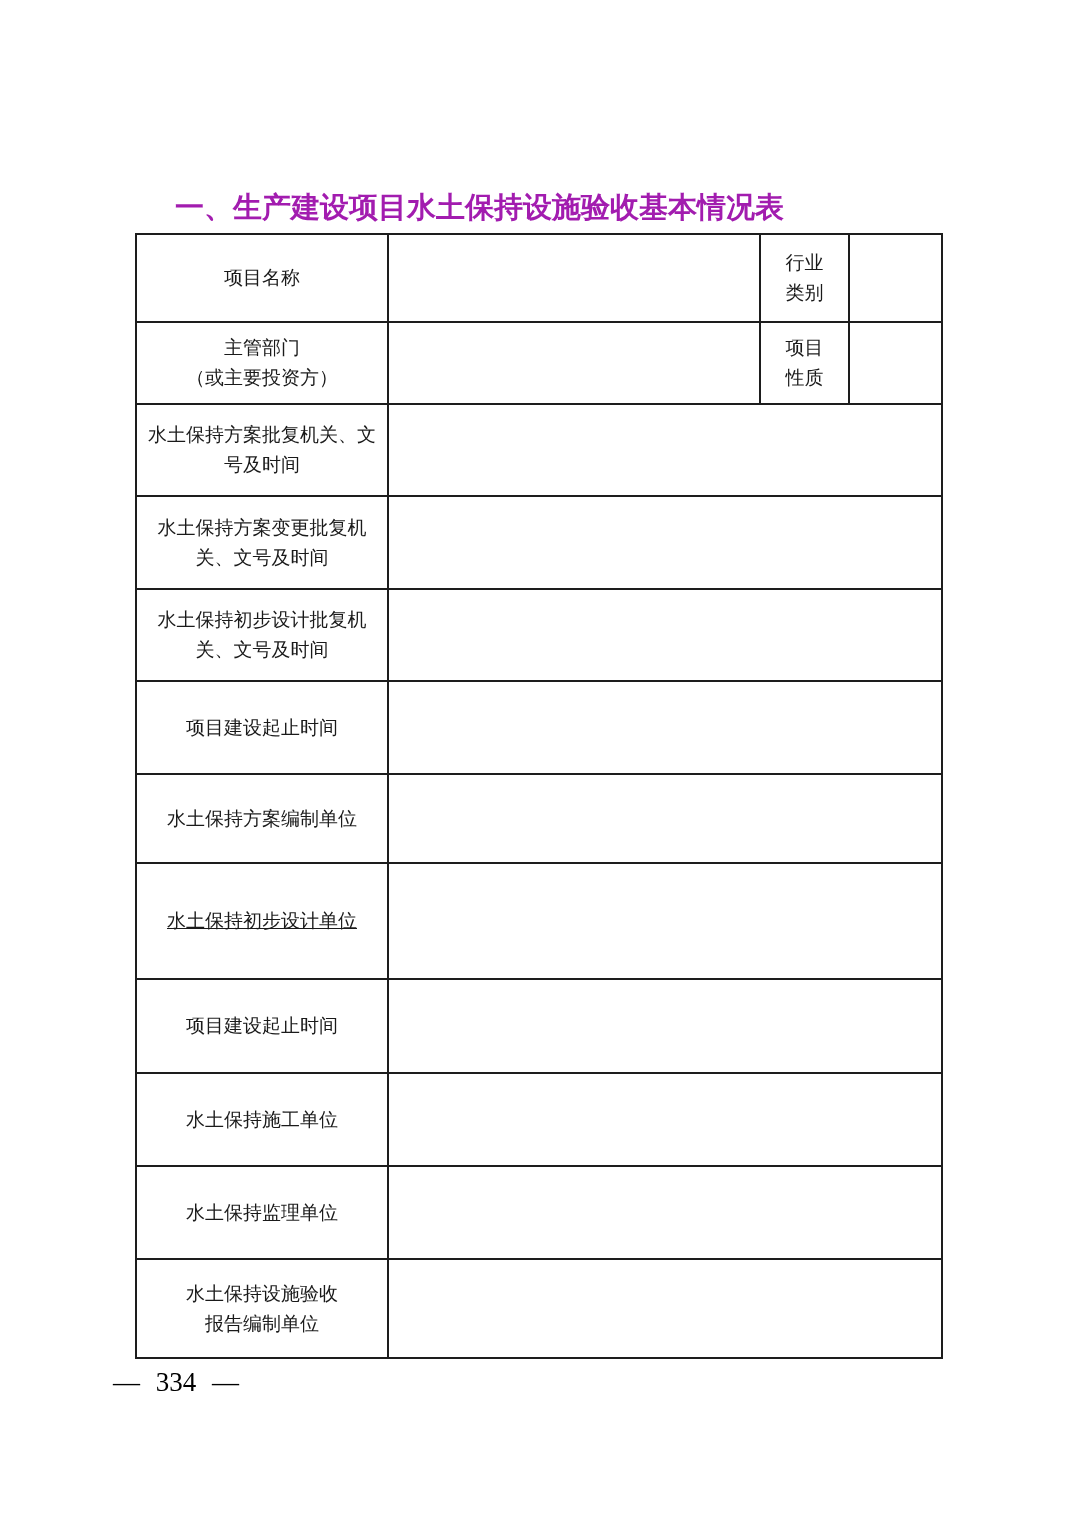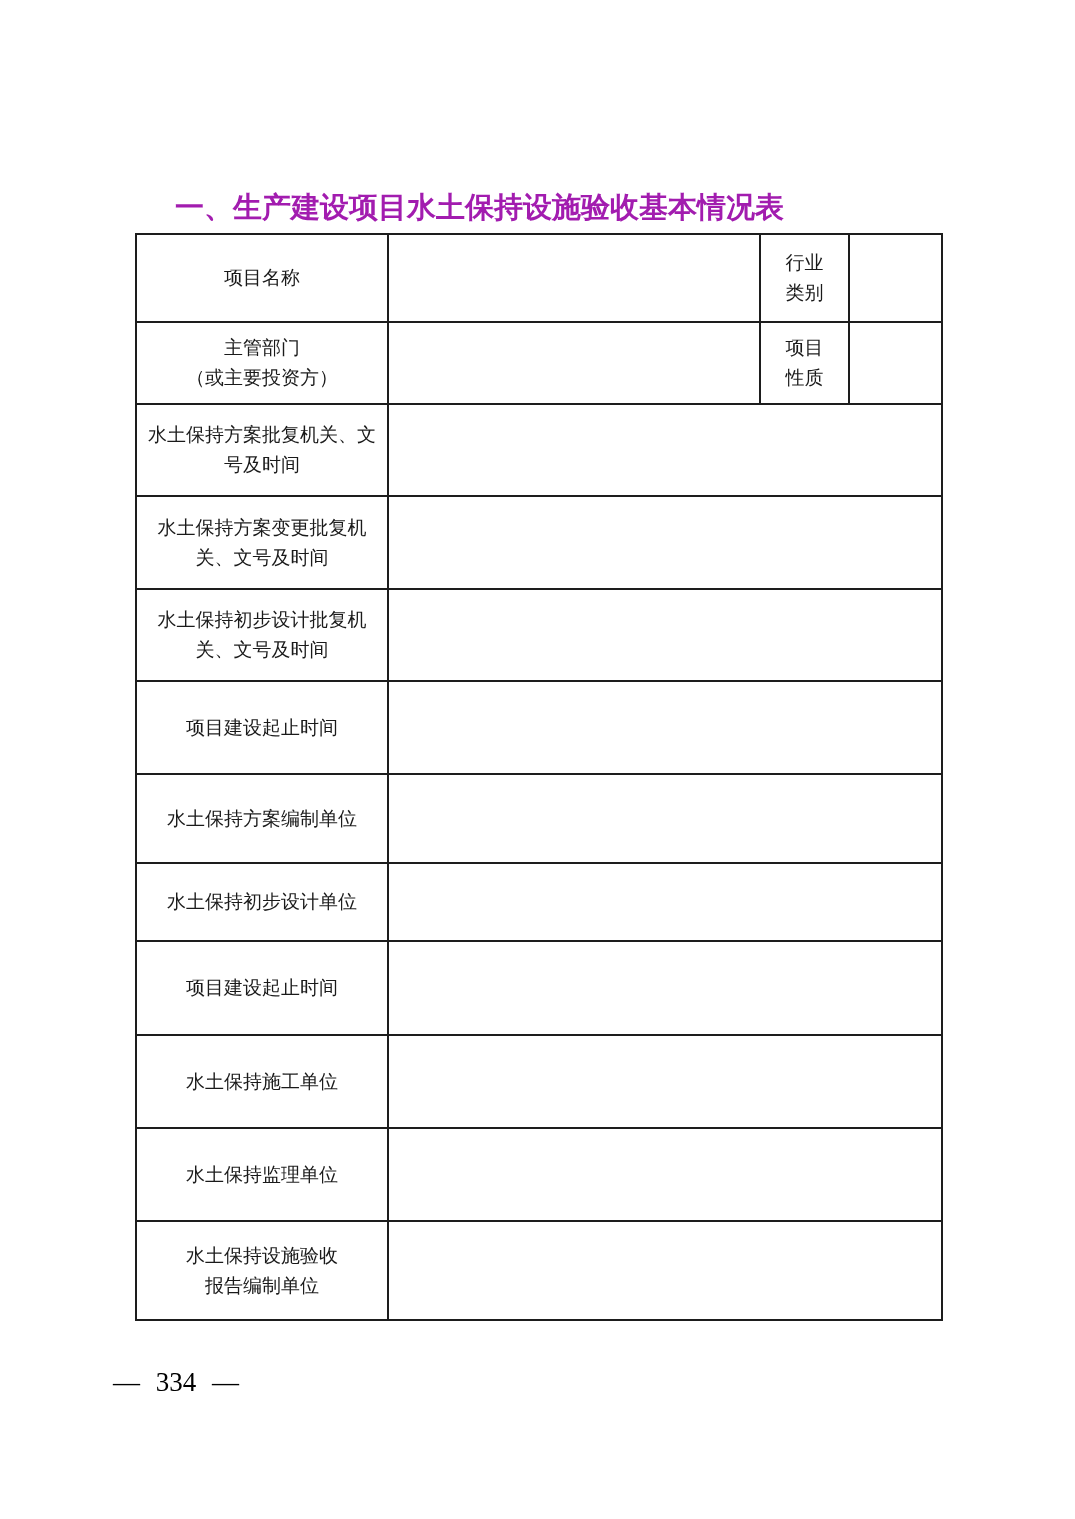--- a/index.html
+++ b/index.html
@@ -42,21 +42,21 @@
   col.c2{width:372px;}
   col.c3{width:89px;}
   col.c4{width:93px;}
   tr.r1{height:88px;}
   tr.r2{height:82px;}
   tr.r3{height:92px;}
   tr.r4{height:93px;}
   tr.r5{height:92px;margin-top:16px;}
   tr.r6{height:93px;}
   tr.r7{height:89px;}
-  tr.r8{height:78px;}
+  tr.r8{height:116px;text-decoration:underline;}
   tr.r9{height:94px;}
   tr.r10{height:93px;}
   tr.r11{height:93px;}
   tr.r12{height:99px;}
   .page-num{
     position:absolute;
     left:113px;top:1365px;
     font-size:27px;
     line-height:34px;
     word-spacing:9px;

